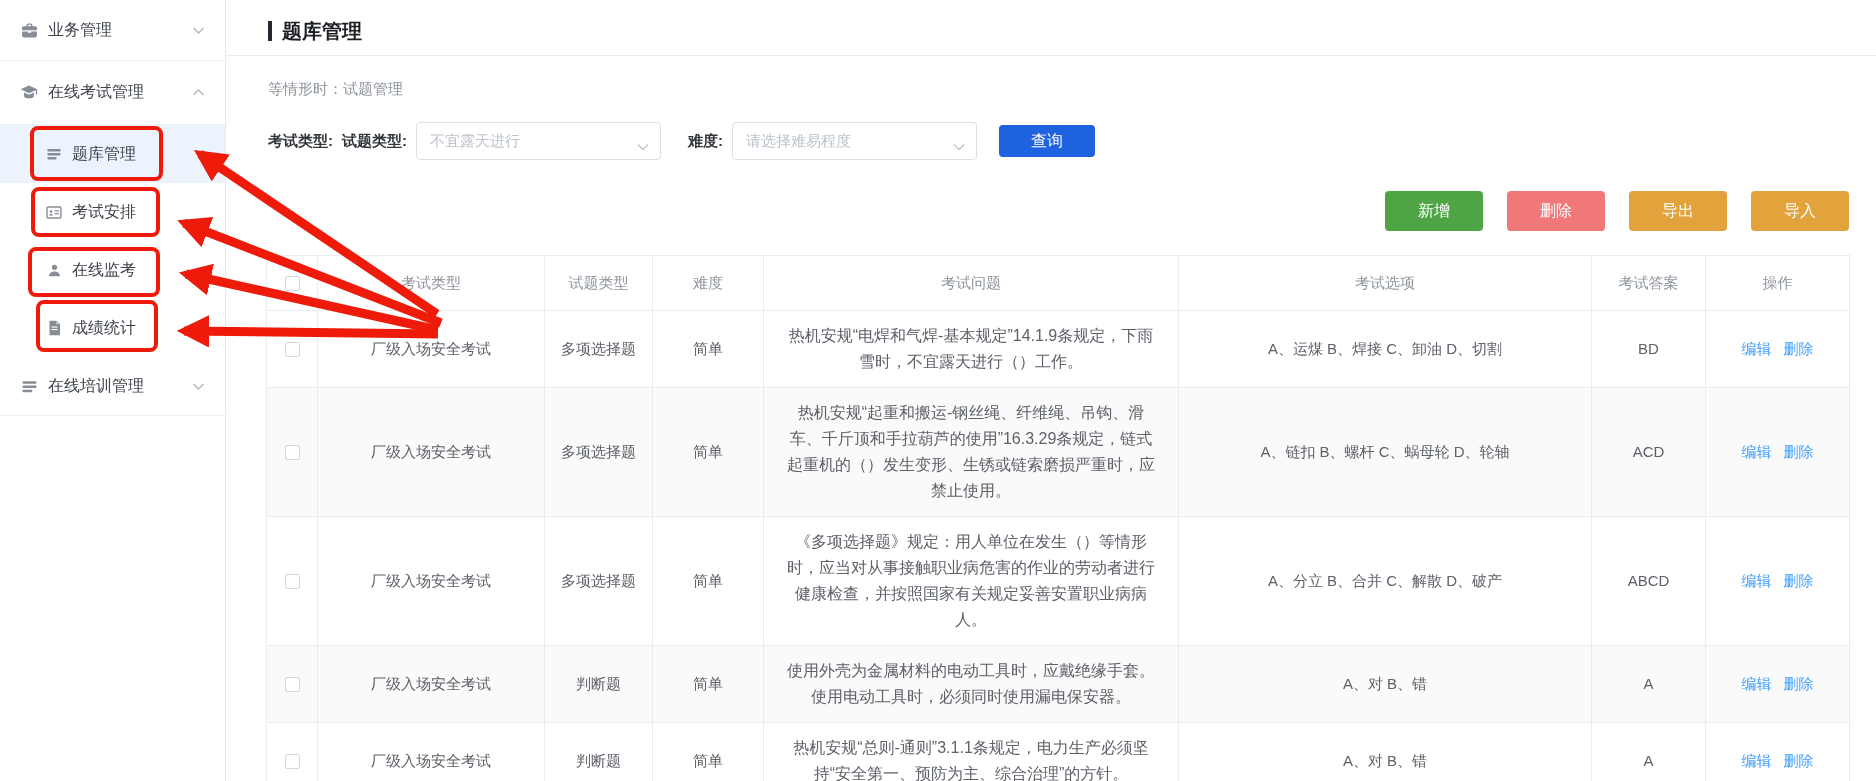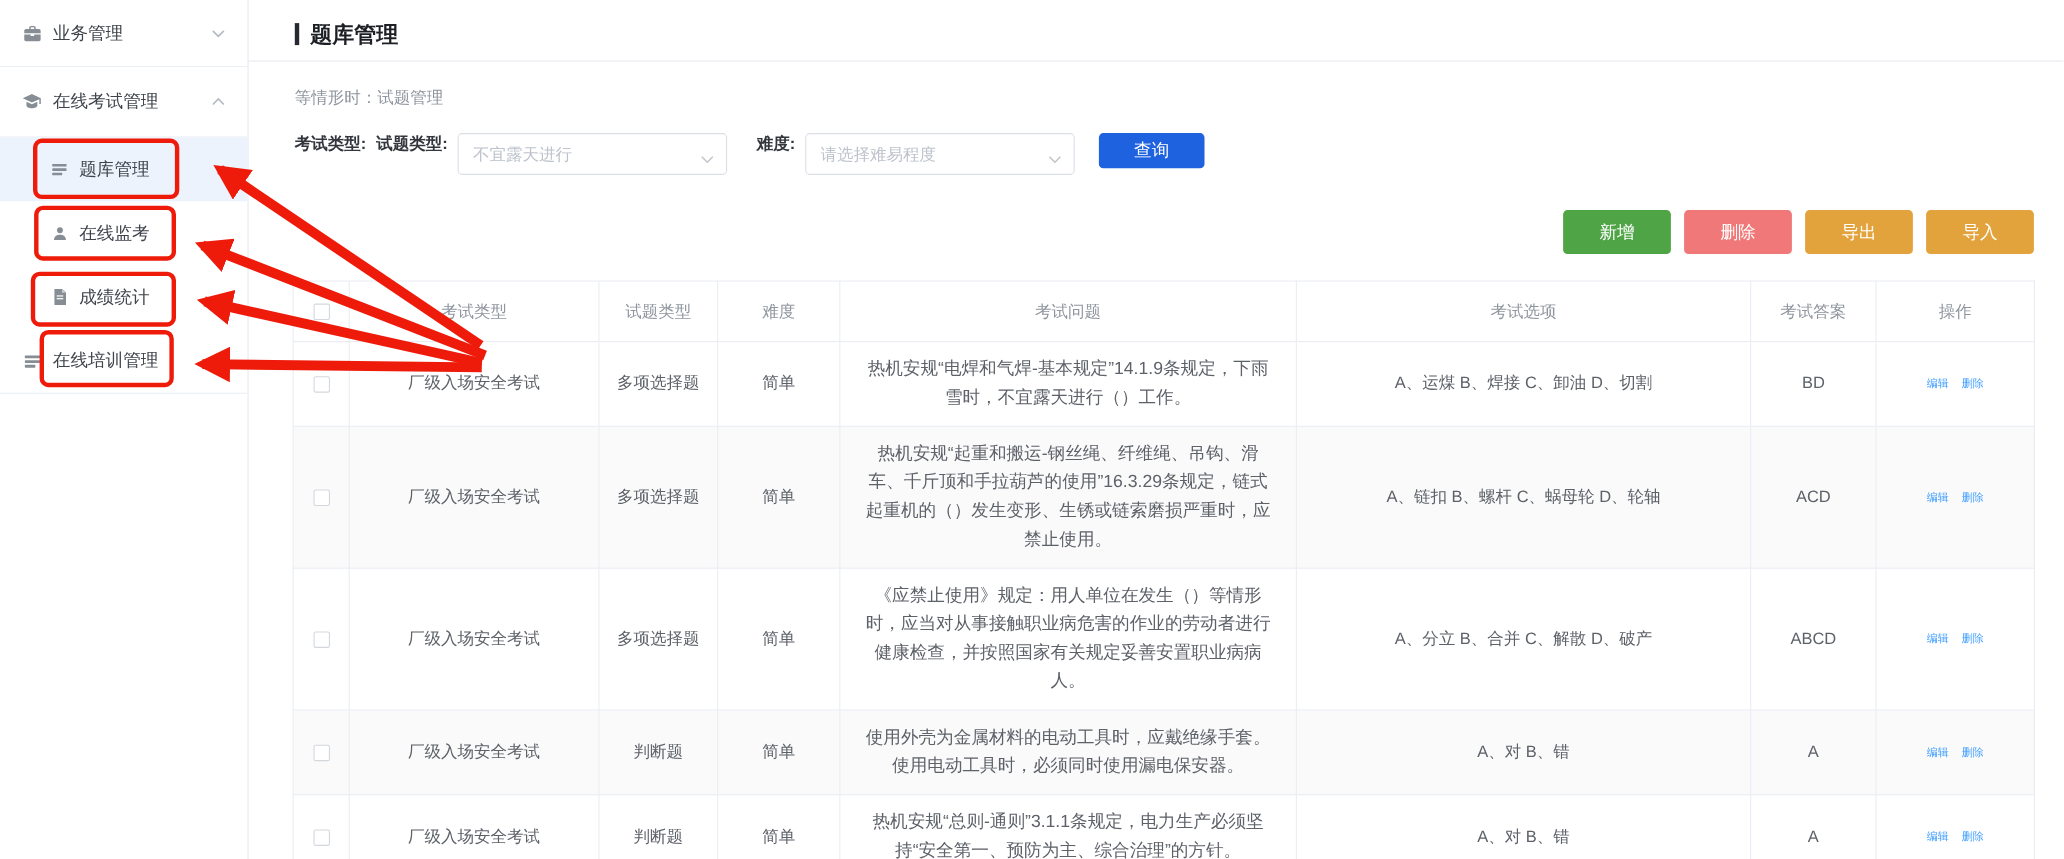--- a/index.html
+++ b/index.html
@@ -23,49 +23,49 @@
   .sub-item.active { background:#ecf3fd; }
 
   
   .main { position:absolute; left:226px; top:0; right:0; height:100%; }
   .page-title-row { display:flex; align-items:center; padding:17px 0 0 42px; height:45px; }
   .title-accent { width:4px; height:20px; background:#262a30; margin-right:10px; }
   .page-title { font-size:20px; font-weight:bold; color:#1c1f24; }
   .top-divider { height:1px; background:#e7eaef; margin-top:10px; }
   .breadcrumb { margin:24px 0 0 42px; font-size:15px; color:#8f959e; height:18px; }
 
-  .filter-row { display:flex; margin:23px 0 0 42px; height:40px; }
+  .filter-row { display:flex; align-items:center; margin:23px 0 0 42px; height:40px; }
   .filter-label { font-size:15px; font-weight:bold; color:#33373d; margin-right:9px; white-space:nowrap; }
   .select { position:relative; width:245px; height:38px; border:1px solid #dcdfe6;
             border-radius:4px; background:#fff; display:flex; align-items:center;
             padding:0 30px 0 13px; cursor:pointer; margin-right:27px; }
   .select .placeholder { font-size:15px; color:#bdc3cc; white-space:nowrap; overflow:hidden; }
   .select .sel-chev { position:absolute; right:11px; top:14px; }
   .btn { border:none; border-radius:4px; color:#fff; font-size:16px; cursor:pointer;
          font-family:inherit; }
   .btn-search { width:96px; height:32px; background:var(--primary-blue); margin-left:-5px; }
-  .actions-row { display:flex; justify-content:flex-end; margin:30px 27px 0 0; gap:12px; }
+  .actions-row { display:flex; justify-content:flex-end; margin:30px 27px 0 0; gap:24px; }
   .actions-row .btn { width:98px; height:40px; }
   .btn-add    { background:var(--green); }
   .btn-delete { background:var(--red); }
   .btn-export { background:var(--orange); }
   .btn-import { background:var(--orange); }
 
   
   .tbl-wrap { margin:24px 27px 0 40px; }
   table { border-collapse:collapse; width:1583px; table-layout:fixed; }
   th, td { border:1px solid #e9edf3; text-align:center; vertical-align:middle; }
   th { height:55px; font-weight:400; color:#8f959e; font-size:15px; background:#fff; }
   td { padding:12px 14px; font-size:15px; color:#5d6168; line-height:26px; }
   td.q-cell { font-size:16px; padding:12px 20px; }
   tbody tr:nth-child(even) { background:#fafafa; }
   .cbx { width:15px; height:15px; border:1px solid #d3d7de; border-radius:2px;
          background:#fff; margin:0 auto; cursor:pointer; }
   .lnk { color:var(--link-blue); cursor:pointer; text-decoration:none; margin:0 6px;
-         font-size:10px; white-space:nowrap; }
+         font-size:15px; white-space:nowrap; }
 
   
   .anno { position:absolute; left:0; top:0; width:1876px; height:781px;
           pointer-events:none; z-index:50; }
   .anno-box { position:absolute; border:4px solid var(--annotation-red); border-radius:8px; }
   .icon-gray { fill:#868d95; }
   .icon-stroke { stroke:#868d95; fill:none; }
 </style>
 </head>
 <body>
@@ -110,20 +110,32 @@
             <g class="icon-gray">
               <rect x="1.5" y="3" width="13" height="2.4" rx="0.6"></rect>
               <rect x="1.5" y="7" width="13" height="2.4" rx="0.6"></rect>
               <rect x="1.5" y="11" width="9" height="2.4" rx="0.6"></rect>
             </g>
           </svg>
       </span>
       <span>题库管理</span>
     </div>
 
+    <div class="sub-item">
+      <span class="ico">
+        <svg width="17" height="15" viewBox="0 0 16 14">
+            <rect x="1" y="1.5" width="14" height="11" rx="1.2" class="icon-stroke" stroke-width="1.4"></rect>
+            <circle cx="5" cy="6" r="1.3" class="icon-gray"></circle>
+            <path class="icon-gray" d="M3.2 10c0-1.1.9-1.8 1.8-1.8s1.8.7 1.8 1.8H3.2z"></path>
+            <rect x="8.6" y="4.8" width="4.4" height="1.2" class="icon-gray"></rect>
+            <rect x="8.6" y="7.6" width="4.4" height="1.2" class="icon-gray"></rect>
+          </svg>
+      </span>
+      <span>考试安排</span>
+    </div>
 
     <div class="sub-item">
       <span class="ico">
         <svg width="15" height="15" viewBox="0 0 16 16">
             <circle cx="8" cy="4.6" r="2.8" class="icon-gray"></circle>
             <path class="icon-gray" d="M2.2 14c0-3.2 2.6-5 5.8-5s5.8 1.8 5.8 5H2.2z"></path>
           </svg>
       </span>
       <span>在线监考</span>
     </div>
@@ -254,21 +266,21 @@
               <td>ACD</td>
               <td><a class="lnk">编辑</a><a class="lnk">删除</a></td>
             </tr>
             <tr>
               <td>
                 <div class="cbx"></div>
               </td>
               <td>厂级入场安全考试</td>
               <td>多项选择题</td>
               <td>简单</td>
-              <td class="q-cell">《应禁止使用》规定：用人单位在发生（）等情形时，应当对从事接触职业病危害的作业的劳动者进行健康检查，并按照国家有关规定妥善安置职业病病人。</td>
+              <td class="q-cell">《多项选择题》规定：用人单位在发生（）等情形时，应当对从事接触职业病危害的作业的劳动者进行健康检查，并按照国家有关规定妥善安置职业病病人。</td>
               <td>A、分立 B、合并 C、解散 D、破产</td>
               <td>ABCD</td>
               <td><a class="lnk">编辑</a><a class="lnk">删除</a></td>
             </tr>
             <tr>
               <td>
                 <div class="cbx"></div>
               </td>
               <td>厂级入场安全考试</td>
               <td>判断题</td>

